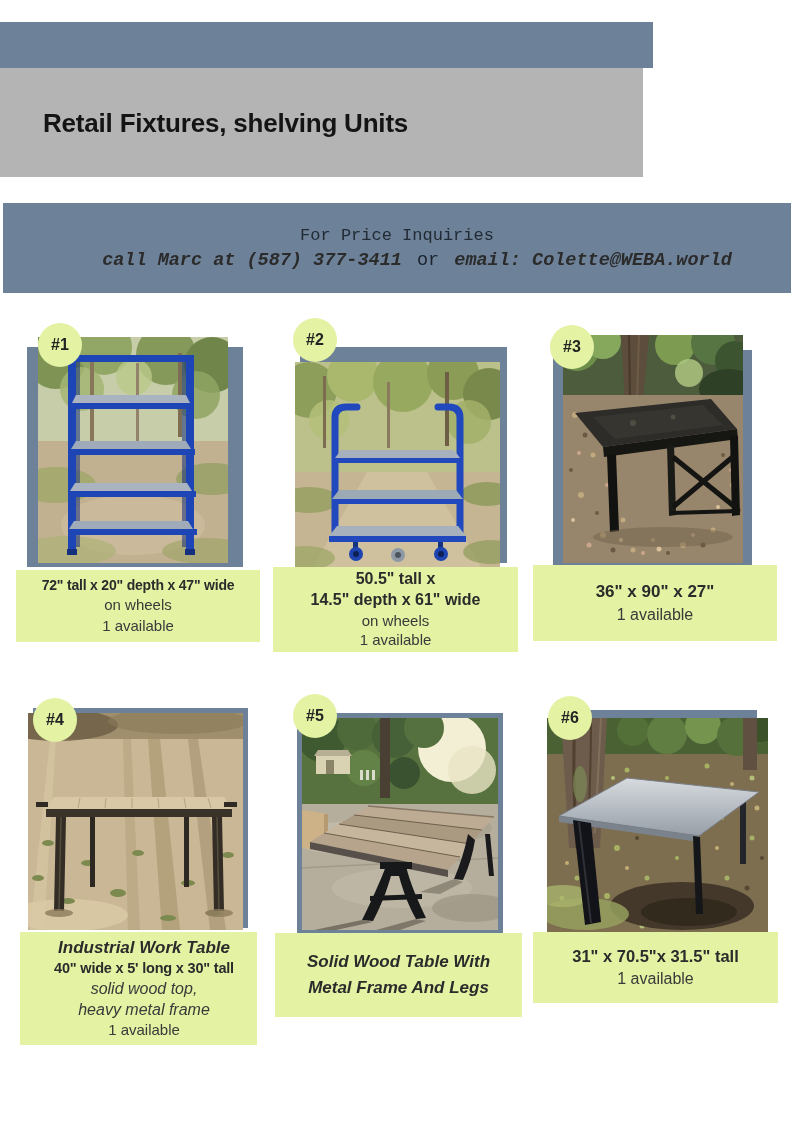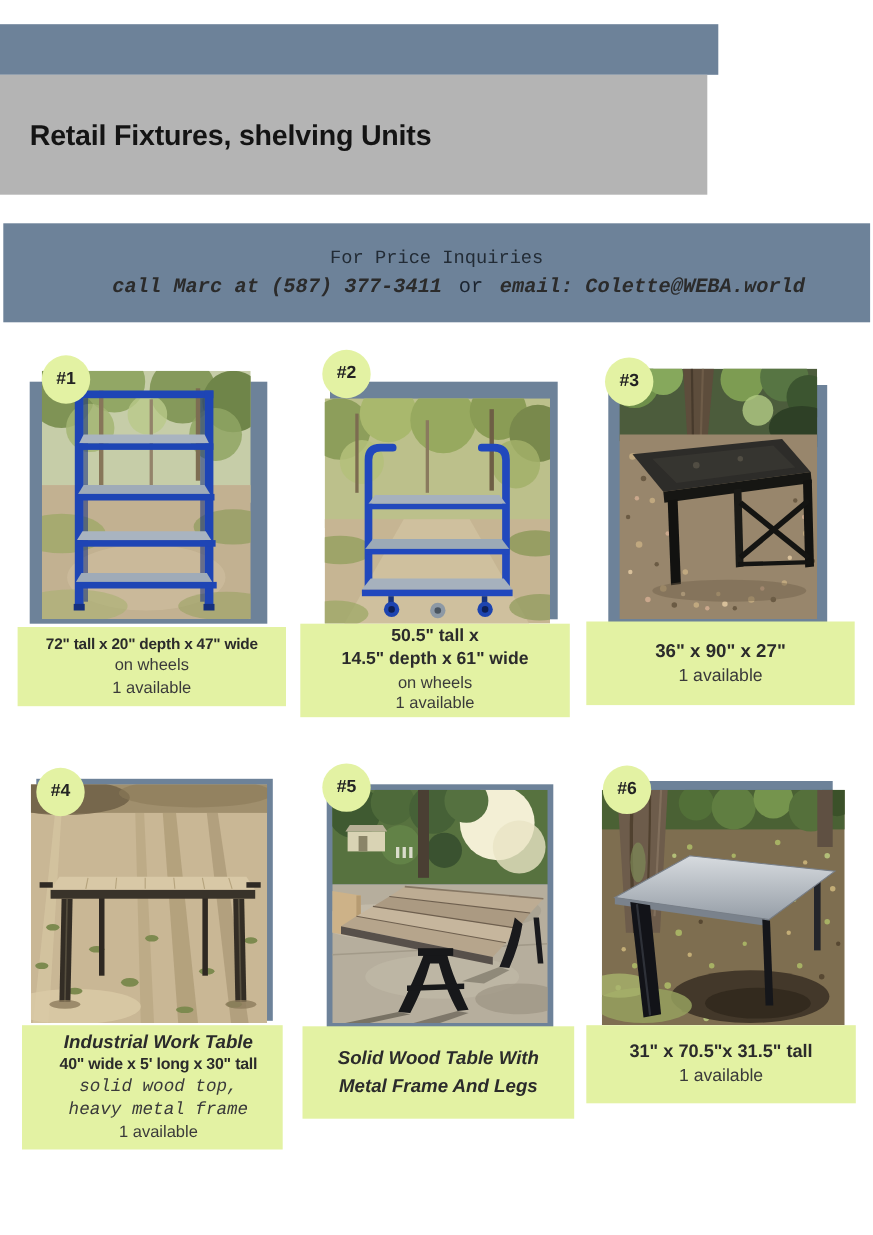--- a/index.html
+++ b/index.html
@@ -3,21 +3,21 @@
 <meta charset="utf-8">
 <style>
   * { margin:0; padding:0; box-sizing:border-box; }
   html,body { background:#ffffff; }
   body { font-family:"Liberation Sans", sans-serif; }
   .page { position:relative; width:794px; height:1123px; background:#fff; overflow:hidden; }
 
   
   .bar-blue  { position:absolute; left:0; top:22px;  width:653px; height:46px;  background:#6d8299; }
   .bar-gray  { position:absolute; left:0; top:68px;  width:643px; height:109px; background:#b4b4b4;
-               display:flex; flex-direction:column; justify-content:center; padding-left:27px; }
+               display:flex; flex-direction:column; justify-content:center; padding-left:43px; }
   .title-line { font-size:26px; font-weight:700; line-height:36px; color:#141414; letter-spacing:-0.2px; }
   .sale-ellipse { position:absolute; left:554px; top:48px; width:180px; height:134px; background:#e3f2a3;
                   border-radius:50%; display:flex; flex-direction:column; align-items:center; justify-content:center; }
   .sale-ellipse span { font-size:33px; font-weight:800; line-height:38px; color:#232323; letter-spacing:.5px; }
 
   
   .contact-bar { position:absolute; left:3px; top:203px; width:788px; height:90px; background:#6d8299;
                  display:flex; flex-direction:column; align-items:center; justify-content:center;font-family:Liberation Mono, monospace; }
   .contact-l1 { font-size:17px; color:#222b35; margin-bottom:5px; }
   .contact-l2 { font-size:18.5px; color:#1b2430;margin-left:40px; }
@@ -27,21 +27,21 @@
   
   .backing { position:absolute; background:#6d8299; }
   .photo   { position:absolute; overflow:hidden; }
   .photo svg { display:block; width:100%; height:100%; }
   .badge { position:absolute; width:44px; height:44px; border-radius:50%; background:#e3f2a3; z-index:5;
            display:flex; align-items:center; justify-content:center; font-weight:800; font-size:16px; color:#232323; }
   .caption { position:absolute; background:#e3f2a3; display:flex; flex-direction:column;
              align-items:center; justify-content:center; text-align:center; color:#3a3a3a; }
   .cap-line { line-height:1.38; font-size:15px; white-space:nowrap; }
   .b  { font-weight:700; color:#2b2b2b; }
-  .i  { font-style:italic;font-family:Liberation Mono, monospace; }
+  .i  { font-style:italic; }
   .bi { font-weight:700; font-style:italic; color:#2b2b2b; }
   .fs14{font-size:14px; letter-spacing:-0.2px;} .fs145{font-size:14.5px; letter-spacing:-0.2px;}
   .fs15{font-size:15px;} .fs16{font-size:16px;} .fs165{font-size:16.5px;} .fs17{font-size:17px;}
 
   .i1-b{left:27px; top:347px; width:216px; height:220px;}
   .i2-b{left:300px;top:347px; width:207px; height:216px;}
   .i3-b{left:553px;top:350px; width:199px; height:217px;}
   .i4-b{left:33px; top:708px; width:215px; height:220px;}
   .i5-b{left:297px;top:713px; width:206px; height:222px;}
   .i6-b{left:552px;top:710px; width:205px; height:215px;}

